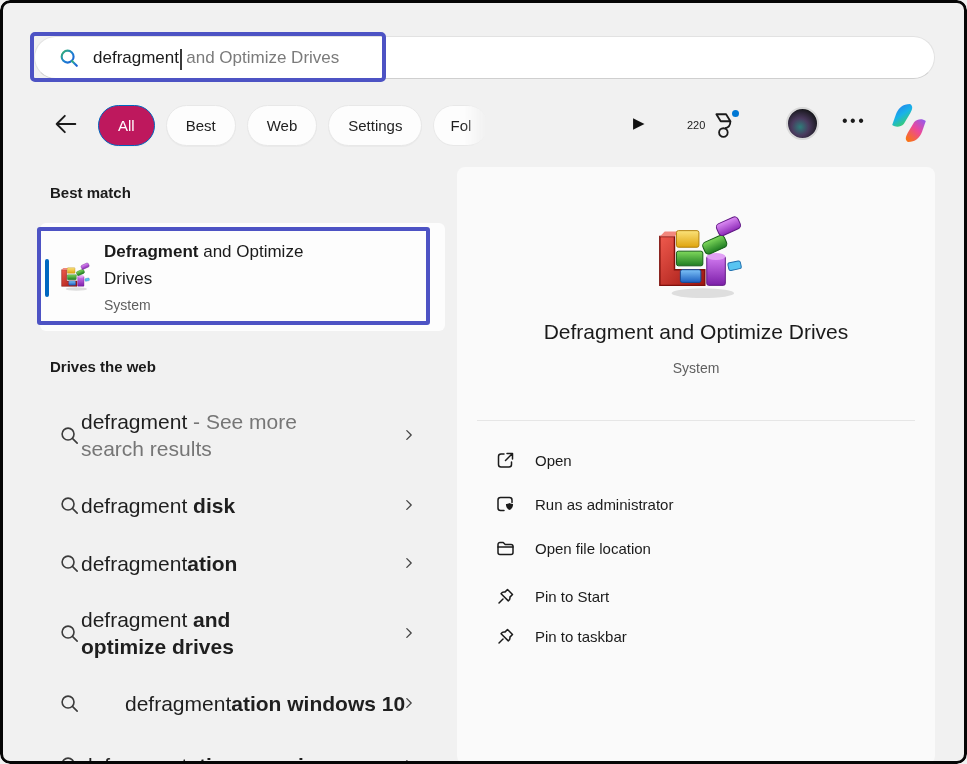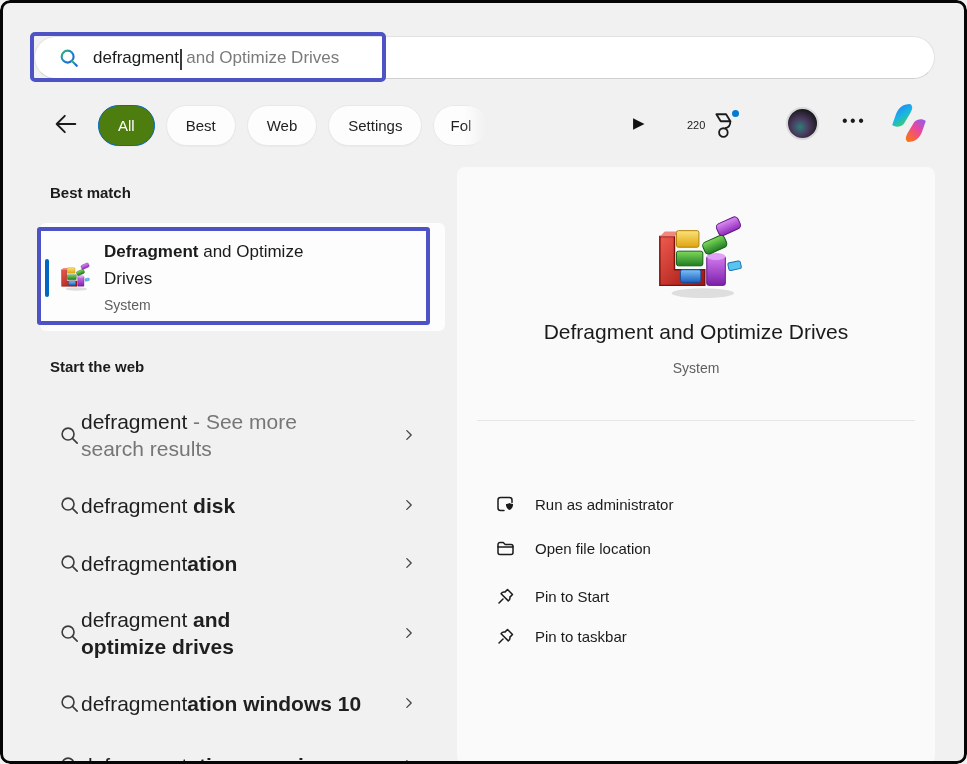--- a/index.html
+++ b/index.html
@@ -35,21 +35,21 @@
 
   
   .back-btn { position:absolute; left:52px; top:110px; width:28px; height:28px; cursor:pointer; }
   .pills { position:absolute; left:98px; top:103px; height:44px; display:flex; gap:11px; align-items:center; }
   .pill {
     height:41px; display:flex; align-items:center; padding:0 19px;
     background:#fdfdfd; border:1px solid #e8e8e8; border-radius:21px;
     font-size:15px; color:#1f1f1f; cursor:pointer; white-space:nowrap;
     box-shadow:0 1px 1px rgba(0,0,0,.03);
   }
-  .pill.selected { background:#4d7c0f; border-color:#0067c0; color:#ffffff; }
+  .pill.selected { background:#be185d; border-color:#0067c0; color:#ffffff; }
   .pill.clipped {
     width:55px; padding:0 0 0 16px; border-right:none;
     -webkit-mask-image:linear-gradient(to right,#000 55%,transparent 97%);
     mask-image:linear-gradient(to right,#000 55%,transparent 97%);
   }
   .more-filters { position:absolute; left:633px; top:112px; font-size:15px; color:#111; cursor:pointer; line-height:22px; }
   .rewards { position:absolute; left:687px; top:103px; height:44px; display:flex; align-items:center; gap:7px; cursor:pointer; }
   .rewards-count { font-size:11px; color:#1b1b1b; }
   .rewards-glyph { position:relative; width:26px; height:28px; }
   .rewards-dot { position:absolute; right:-1px; top:-1px; width:7px; height:7px; background:#0078d4; border-radius:50%; }
@@ -236,21 +236,21 @@
         <use href="#defrag-art"></use>
       </svg>
   </div>
   <div class="bm-text">
     <div class="bm-title"><b>Defragment</b><span> and Optimize Drives</span></div>
     <div class="bm-sub">System</div>
   </div>
 </div>
 <div class="hl-box hl-bestmatch"></div>
 
-<div class="section-h h-web">Start the web</div>
+<div class="section-h h-web">Drives the web</div>
 
 <div class="web-row" style="top:404px;height:62px;">
   <span class="mag">
       <svg viewBox="0 0 24 24" width="23" height="23" fill="none" stroke="#3c3c3c" stroke-width="1.7" stroke-linecap="round">
         <circle cx="10.5" cy="10.5" r="6.2"></circle>
         <path d="M15.3 15.3 L20 20"></path>
       </svg>
     </span>
   <span class="wtext w300"><span>defragment</span><span class="bold"></span><span class="gray"> - See more search results</span></span>
   <span class="chev">
@@ -294,21 +294,21 @@
         <path d="M15.3 15.3 L20 20"></path>
       </svg>
     </span>
   <span class="wtext w235"><span>defragment </span><span class="bold">and optimize drives</span></span>
   <span class="chev">
       <svg viewBox="0 0 16 16" width="14" height="14" fill="none" stroke="#454545" stroke-width="1.5" stroke-linecap="round" stroke-linejoin="round">
         <path d="M5.5 3 l5 5 -5 5"></path>
       </svg>
     </span>
 </div>
-<div class="web-row" style="top:680px;height:46px;">
+<div class="web-row" style="top:680px;height:46px;gap:44px;">
   <span class="mag">
       <svg viewBox="0 0 24 24" width="23" height="23" fill="none" stroke="#3c3c3c" stroke-width="1.7" stroke-linecap="round">
         <circle cx="10.5" cy="10.5" r="6.2"></circle>
         <path d="M15.3 15.3 L20 20"></path>
       </svg>
     </span>
   <span class="wtext"><span>defragment</span><span class="bold">ation windows 10</span></span>
   <span class="chev">
       <svg viewBox="0 0 16 16" width="14" height="14" fill="none" stroke="#454545" stroke-width="1.5" stroke-linecap="round" stroke-linejoin="round">
         <path d="M5.5 3 l5 5 -5 5"></path>
@@ -333,20 +333,29 @@
 <div class="panel">
   <div class="panel-icon">
     <svg viewBox="0 0 102 88" width="102" height="86">
         <use href="#defrag-art"></use>
       </svg>
   </div>
   <div class="panel-title">Defragment and Optimize Drives</div>
   <div class="panel-sub">System</div>
   <div class="panel-divider"></div>
 
+  <div class="action-row" style="top:271px;">
+    <span class="aicon">
+      <svg viewBox="0 0 21 21" width="21" height="21" fill="none" stroke="#1b1b1b" stroke-width="1.5" stroke-linecap="round" stroke-linejoin="round">
+        <path d="M9 4 H6 a2.5 2.5 0 0 0 -2.5 2.5 v8 A2.5 2.5 0 0 0 6 17 h8 a2.5 2.5 0 0 0 2.5 -2.5 V12"></path>
+        <path d="M12 3.5 h5.5 v5.5 M17.2 3.8 L10.5 10.5"></path>
+      </svg>
+    </span>
+    <span class="alabel">Open</span>
+  </div>
 
   <div class="action-row" style="top:315px;">
     <span class="aicon">
       <svg viewBox="0 0 21 21" width="21" height="21" fill="none" stroke="#1b1b1b" stroke-width="1.5" stroke-linecap="round" stroke-linejoin="round">
         <path d="M17 8.5 V6 a2.5 2.5 0 0 0 -2.5 -2.5 h-9 A2.5 2.5 0 0 0 3 6 v8 a2.5 2.5 0 0 0 2.5 2.5 H9"></path>
         <path d="M14.5 9 c1.2 .8 2.4 1 3.6 1 0 3 -1.2 5 -3.6 6 -2.4 -1 -3.6 -3 -3.6 -6 1.2 0 2.4 -.2 3.6 -1z" fill="#1b1b1b" stroke="none"></path>
       </svg>
     </span>
     <span class="alabel">Run as administrator</span>
   </div>

